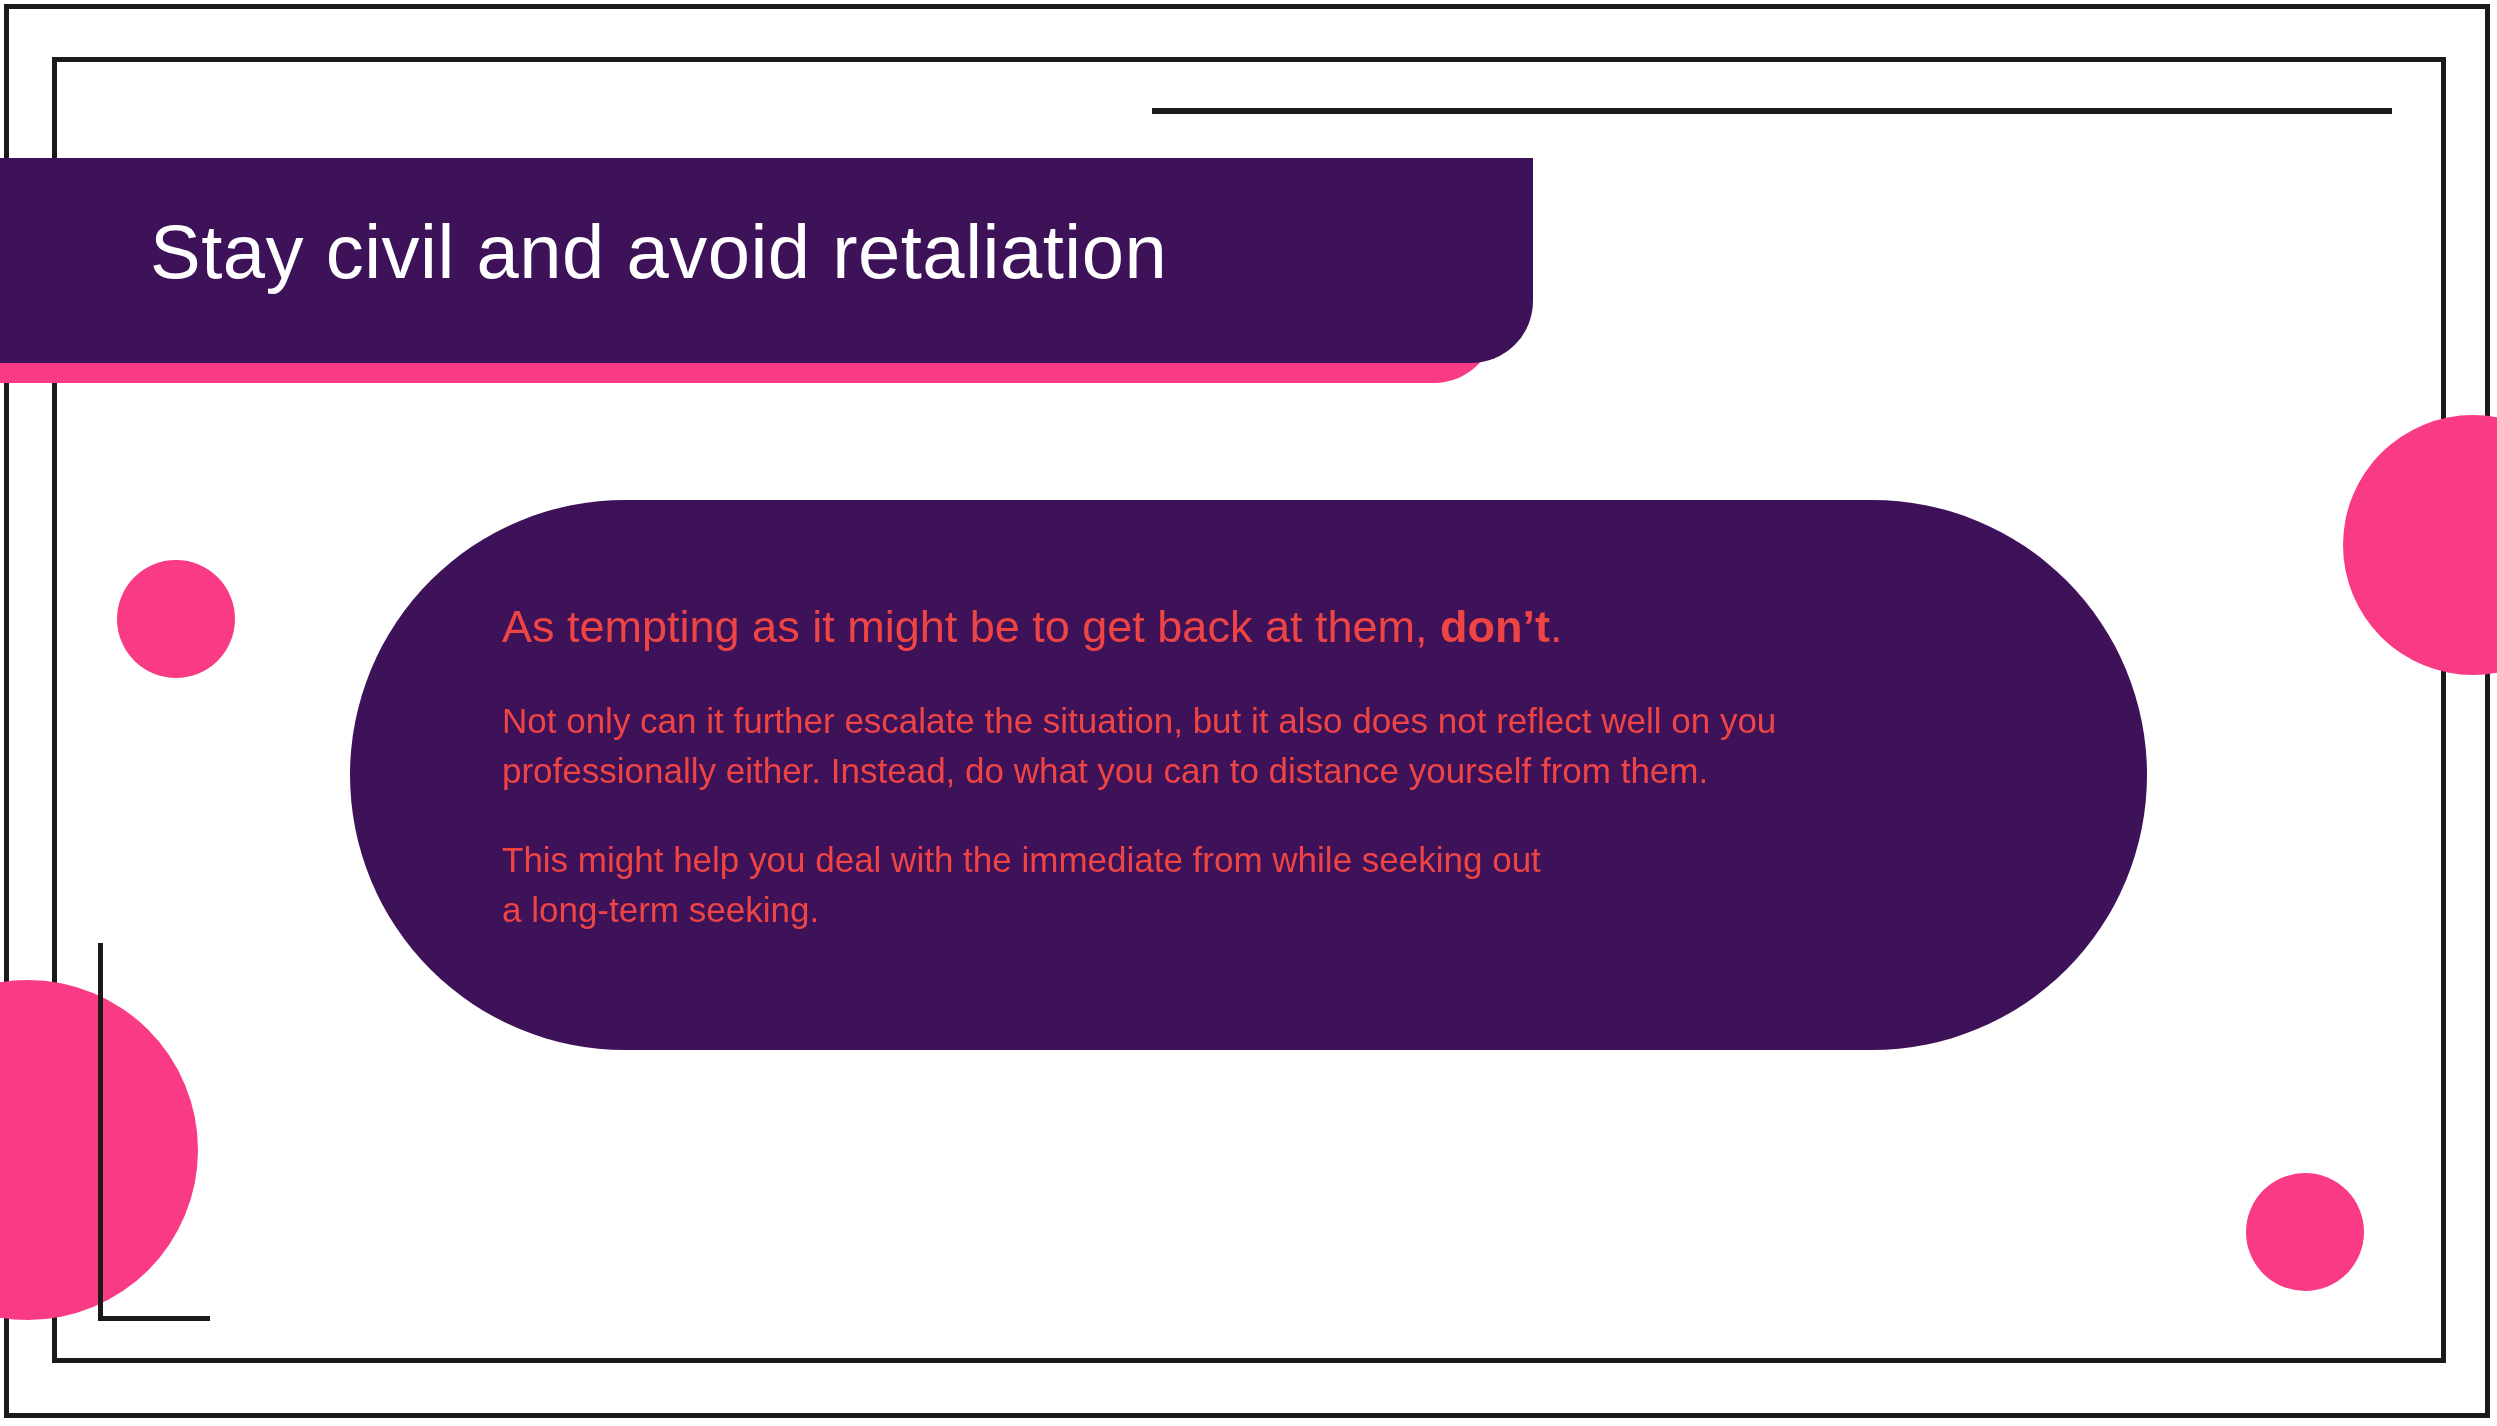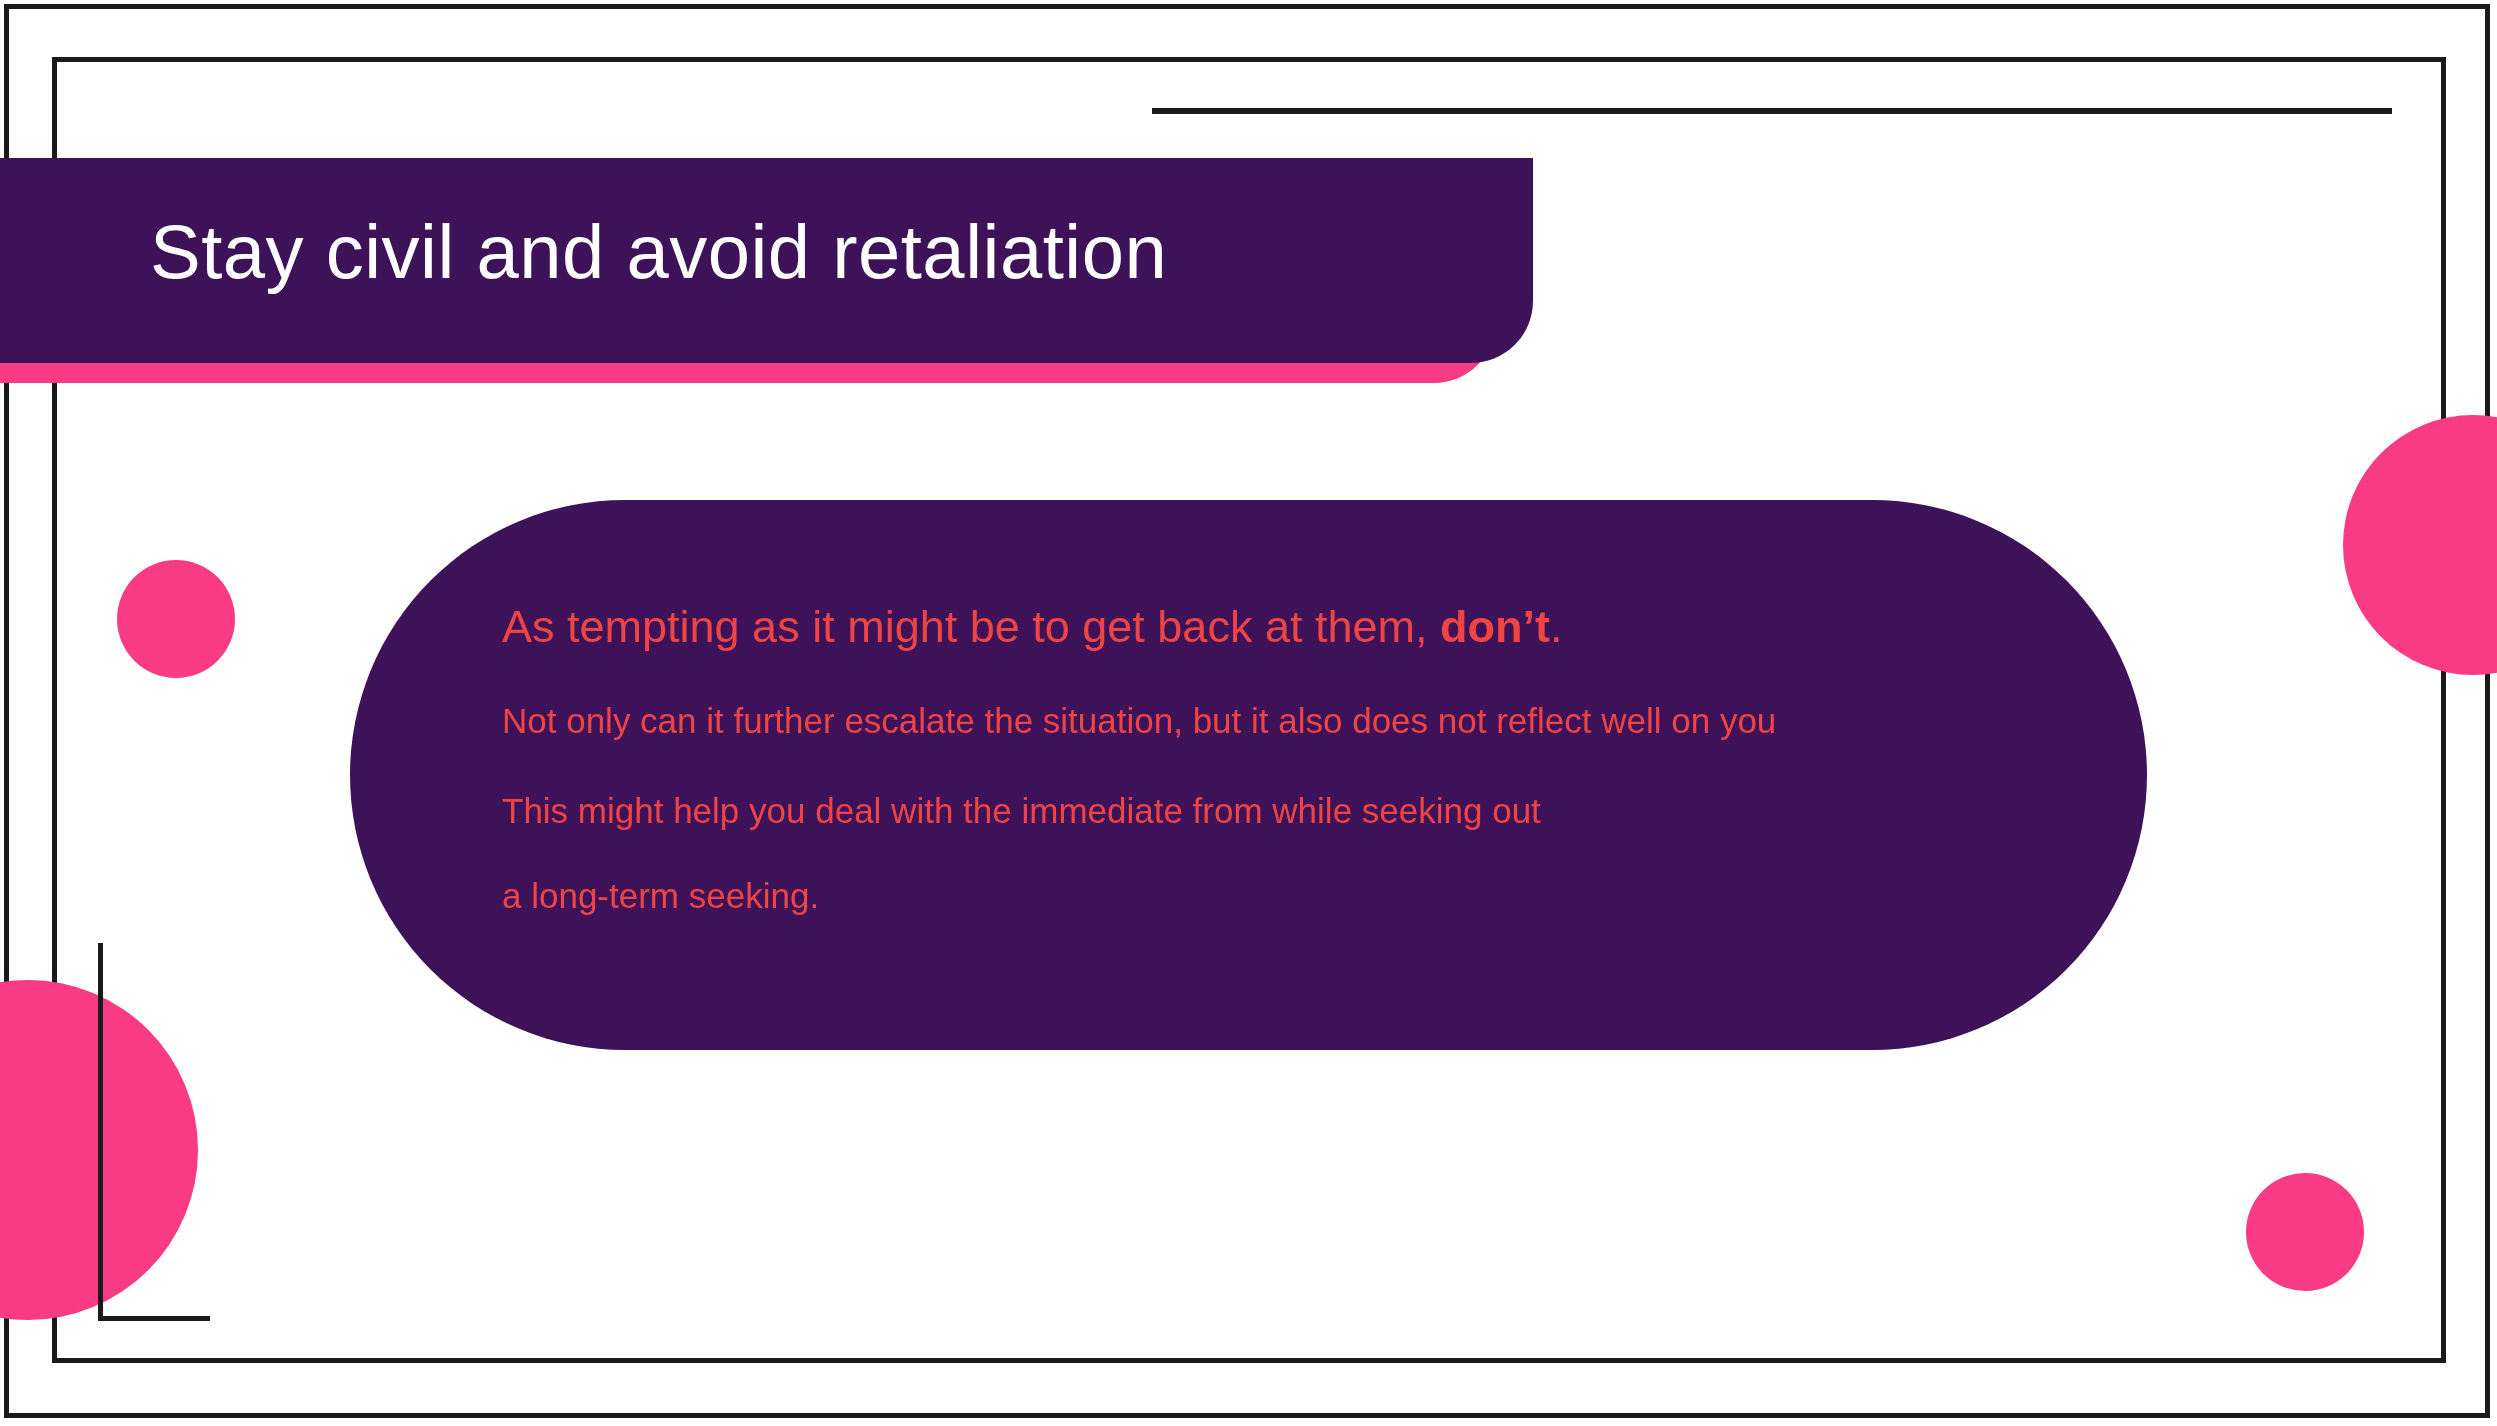--- a/index.html
+++ b/index.html
@@ -157,21 +157,20 @@
     font-weight: 400;
     line-height: 1.42;
     margin: 0 0 40px 0;
   }
   .body-para:last-child {
     margin-bottom: 0;
   }
   .body-para .line {
     display: block;
     white-space: nowrap;
-    margin-top: 36px;
   }
 </style>
 </head>
 <body>
 
 <div id="slide">
 
   <div class="outer-frame"></div>
   <div class="inner-frame"></div>
   <div class="accent-line-top"></div>
@@ -189,20 +188,21 @@
     <div class="header-title">Stay civil and avoid retaliation</div>
   </div>
 
   <div class="body-panel">
     <div class="body-inner">
 
       <p class="body-lead"><span>As tempting as it might be to get back at them, </span><b>don’t</b><span>.</span></p>
 
       <p class="body-para">
         <span class="line">Not only can it further escalate the situation, but it also does not reflect well on you</span>
+        <span class="line">professionally either. Instead, do what you can to distance yourself from them.</span>
       </p>
 
       <p class="body-para">
         <span class="line">This might help you deal with the immediate from while seeking out</span>
         <span class="line">a long-term seeking.</span>
       </p>
 
     </div>
   </div>
 

